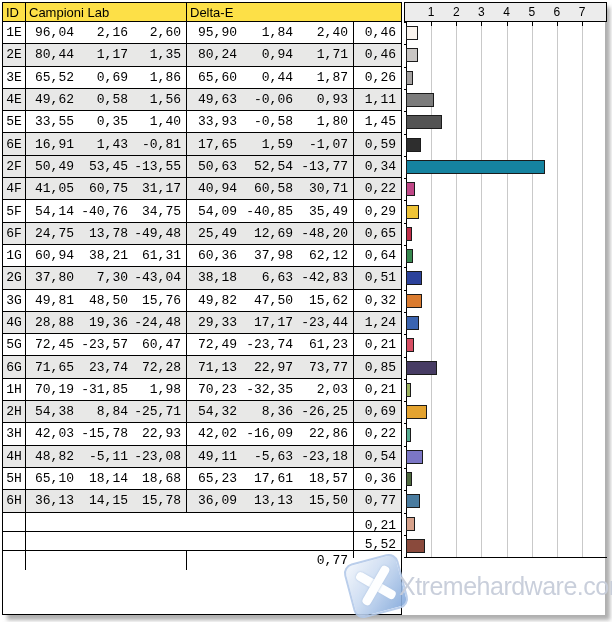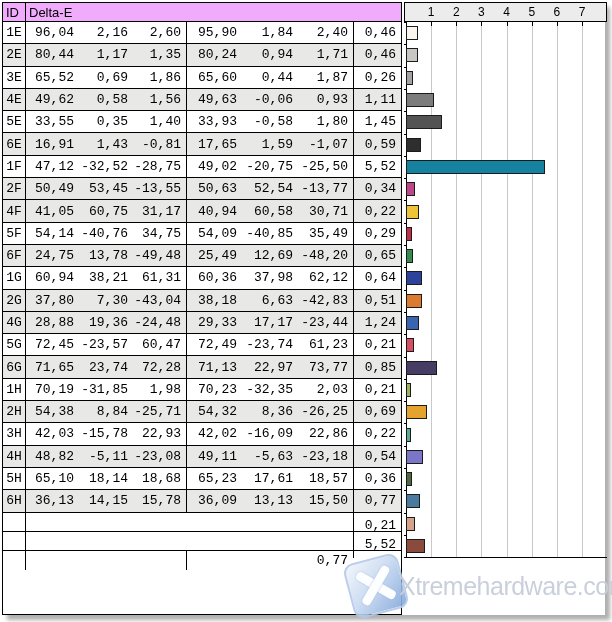--- a/index.html
+++ b/index.html
@@ -13,21 +13,21 @@
   }
   
   .tbl{
     position:absolute;left:0;top:0;width:400px;height:613px;
     border:1px solid #000;box-sizing:border-box;background:#fff;
   }
   .hrow,.srow{
     display:grid;grid-template-columns:22px 161px 167px 48px;
     height:19px;box-sizing:border-box;border-bottom:1px solid #000;
   }
-  .hrow{background:#f0abfc;}
+  .hrow{background:#fde047;}
   .hrow>div{display:flex;align-items:center;padding-left:3px;font-size:13px;overflow:hidden;}
   .drow{
     display:grid;grid-template-columns:22px 54px 54px 53px 56px 56px 55px 48px;
     height:22.3px;box-sizing:border-box;border-bottom:1px solid #000;background:#fff;
   }
   .drow.alt{background:#e8e8e7;}
   .cell{
     font-family:"Liberation Mono","DejaVu Sans Mono",monospace;font-size:13px;
     display:flex;align-items:center;justify-content:flex-end;
     padding-right:5px;box-sizing:border-box;overflow:hidden;white-space:nowrap;
@@ -71,20 +71,21 @@
   }
 </style>
 </head>
 <body>
 
 <div class="sheet">
 
   <div class="tbl">
     <div class="hrow">
       <div>ID</div>
+      <div class="bl">Campioni Lab</div>
       <div class="bl">Delta-E</div>
     </div>
     <div id="tbody">
         <div class="drow">
           <div class="cell idc">1E</div>
           <div class="cell bl">96,04</div>
           <div class="cell">2,16</div>
           <div class="cell">2,60</div>
           <div class="cell bl">95,90</div>
           <div class="cell">1,84</div>
@@ -134,30 +135,20 @@
         <div class="drow alt">
           <div class="cell idc">6E</div>
           <div class="cell bl">16,91</div>
           <div class="cell">1,43</div>
           <div class="cell">-0,81</div>
           <div class="cell bl">17,65</div>
           <div class="cell">1,59</div>
           <div class="cell">-1,07</div>
           <div class="cell bl">0,59</div>
         </div>
-        <div class="drow">
-          <div class="cell idc">1F</div>
-          <div class="cell bl">47,12</div>
-          <div class="cell">-32,52</div>
-          <div class="cell">-28,75</div>
-          <div class="cell bl">49,02</div>
-          <div class="cell">-20,75</div>
-          <div class="cell">-25,50</div>
-          <div class="cell bl">5,52</div>
-        </div>
         <div class="drow alt">
           <div class="cell idc">2F</div>
           <div class="cell bl">50,49</div>
           <div class="cell">53,45</div>
           <div class="cell">-13,55</div>
           <div class="cell bl">50,63</div>
           <div class="cell">52,54</div>
           <div class="cell">-13,77</div>
           <div class="cell bl">0,34</div>
         </div>
@@ -203,20 +194,30 @@
         </div>
         <div class="drow alt">
           <div class="cell idc">2G</div>
           <div class="cell bl">37,80</div>
           <div class="cell">7,30</div>
           <div class="cell">-43,04</div>
           <div class="cell bl">38,18</div>
           <div class="cell">6,63</div>
           <div class="cell">-42,83</div>
           <div class="cell bl">0,51</div>
+        </div>
+        <div class="drow">
+          <div class="cell idc">3G</div>
+          <div class="cell bl">49,81</div>
+          <div class="cell">48,50</div>
+          <div class="cell">15,76</div>
+          <div class="cell bl">49,82</div>
+          <div class="cell">47,50</div>
+          <div class="cell">15,62</div>
+          <div class="cell bl">0,32</div>
         </div>
         <div class="drow alt">
           <div class="cell idc">4G</div>
           <div class="cell bl">28,88</div>
           <div class="cell">19,36</div>
           <div class="cell">-24,48</div>
           <div class="cell bl">29,33</div>
           <div class="cell">17,17</div>
           <div class="cell">-23,44</div>
           <div class="cell bl">1,24</div>

